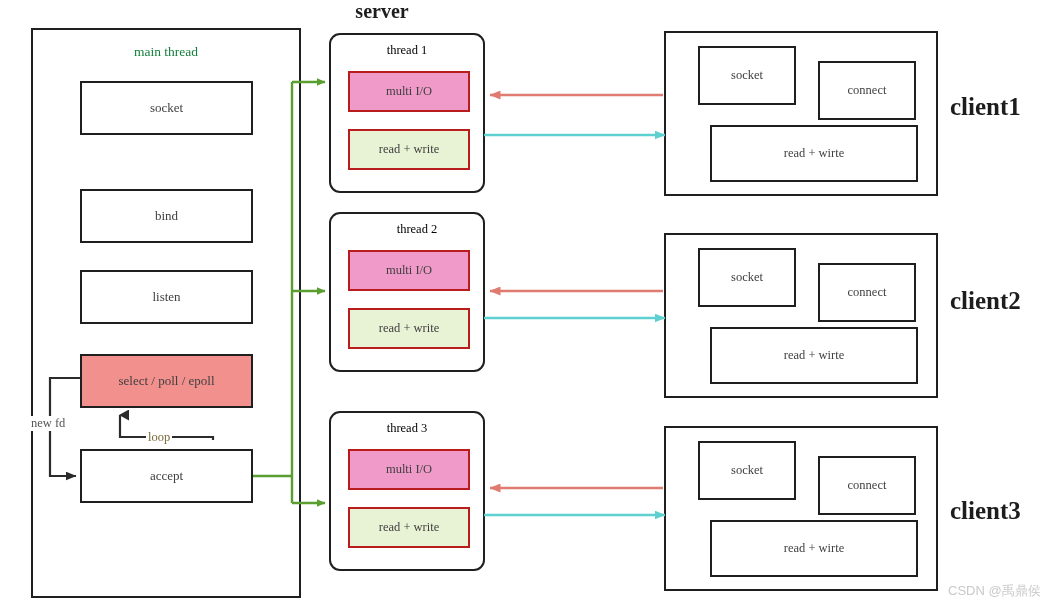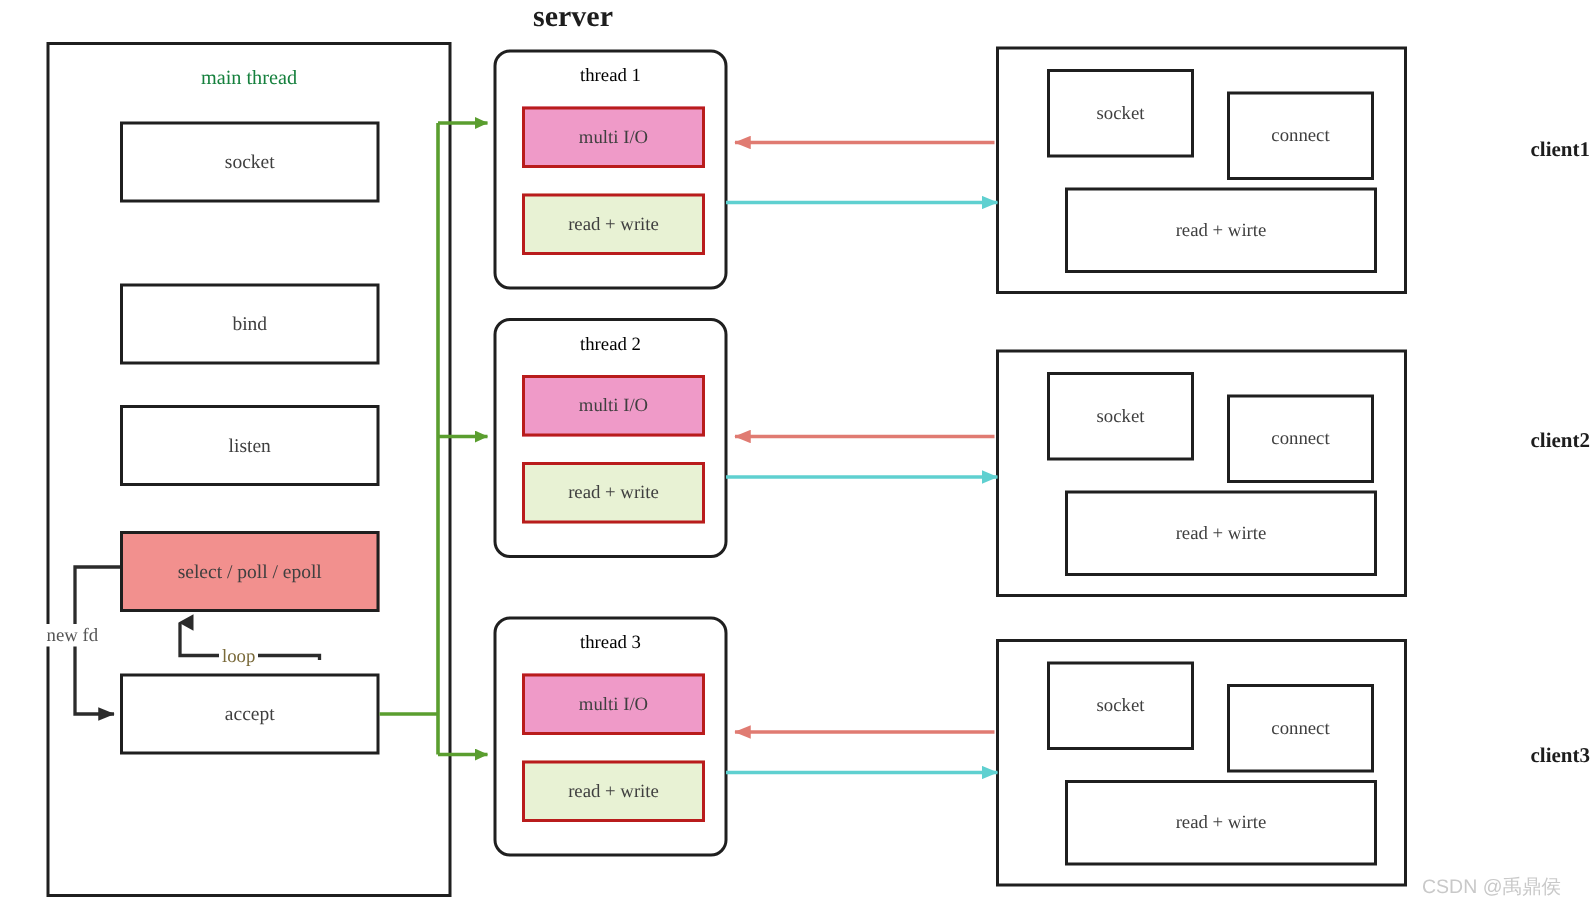--- a/index.html
+++ b/index.html
@@ -111,25 +111,25 @@
     justify-content: center;
     font-size: 12.5px;
     color: #3f3f3f;
   }
   .client-socket { left: 32px;  top: 13px;  width: 98px;  height: 59px; }
   .client-connect{ left: 152px; top: 28px;  width: 98px;  height: 59px; }
   .client-rw     { left: 44px;  top: 92px;  width: 208px; height: 57px; }
   .client-label {
     position: absolute;
     font-weight: bold;
-    font-size: 14px;
+    font-size: 25px;
     color: #1d1d1d;
     left: 950px;
     width: 110px;
-    text-align: right;
+    text-align: left;
   }
 
   
   .step {
     position: absolute;
     box-sizing: border-box;
     left: 80px;
     width: 173px;
     height: 54px;
     border: 2px solid #1f1f1f;
@@ -187,21 +187,21 @@
   <div class="step" id="step-listen" style="top:270px;">listen</div>
   <div class="step" id="step-select" style="top:354px;">select / poll / epoll</div>
   <div class="step" id="step-accept" style="top:449px;">accept</div>
 
   <div class="thread-box" style="left:329px; top:33px;">
     <div class="thread-label">thread 1</div>
     <div class="inner-pill pill-multi">multi I/O</div>
     <div class="inner-pill pill-rw">read + write</div>
   </div>
 
-  <div class="thread-box" style="left:329px; top:212px;">
+  <div class="thread-box" style="left:329px; top:212px;padding-left:10px;">
     <div class="thread-label">thread  2</div>
     <div class="inner-pill pill-multi">multi I/O</div>
     <div class="inner-pill pill-rw">read + write</div>
   </div>
 
   <div class="thread-box" style="left:329px; top:411px;">
     <div class="thread-label">thread  3</div>
     <div class="inner-pill pill-multi">multi I/O</div>
     <div class="inner-pill pill-rw">read + write</div>
   </div>

